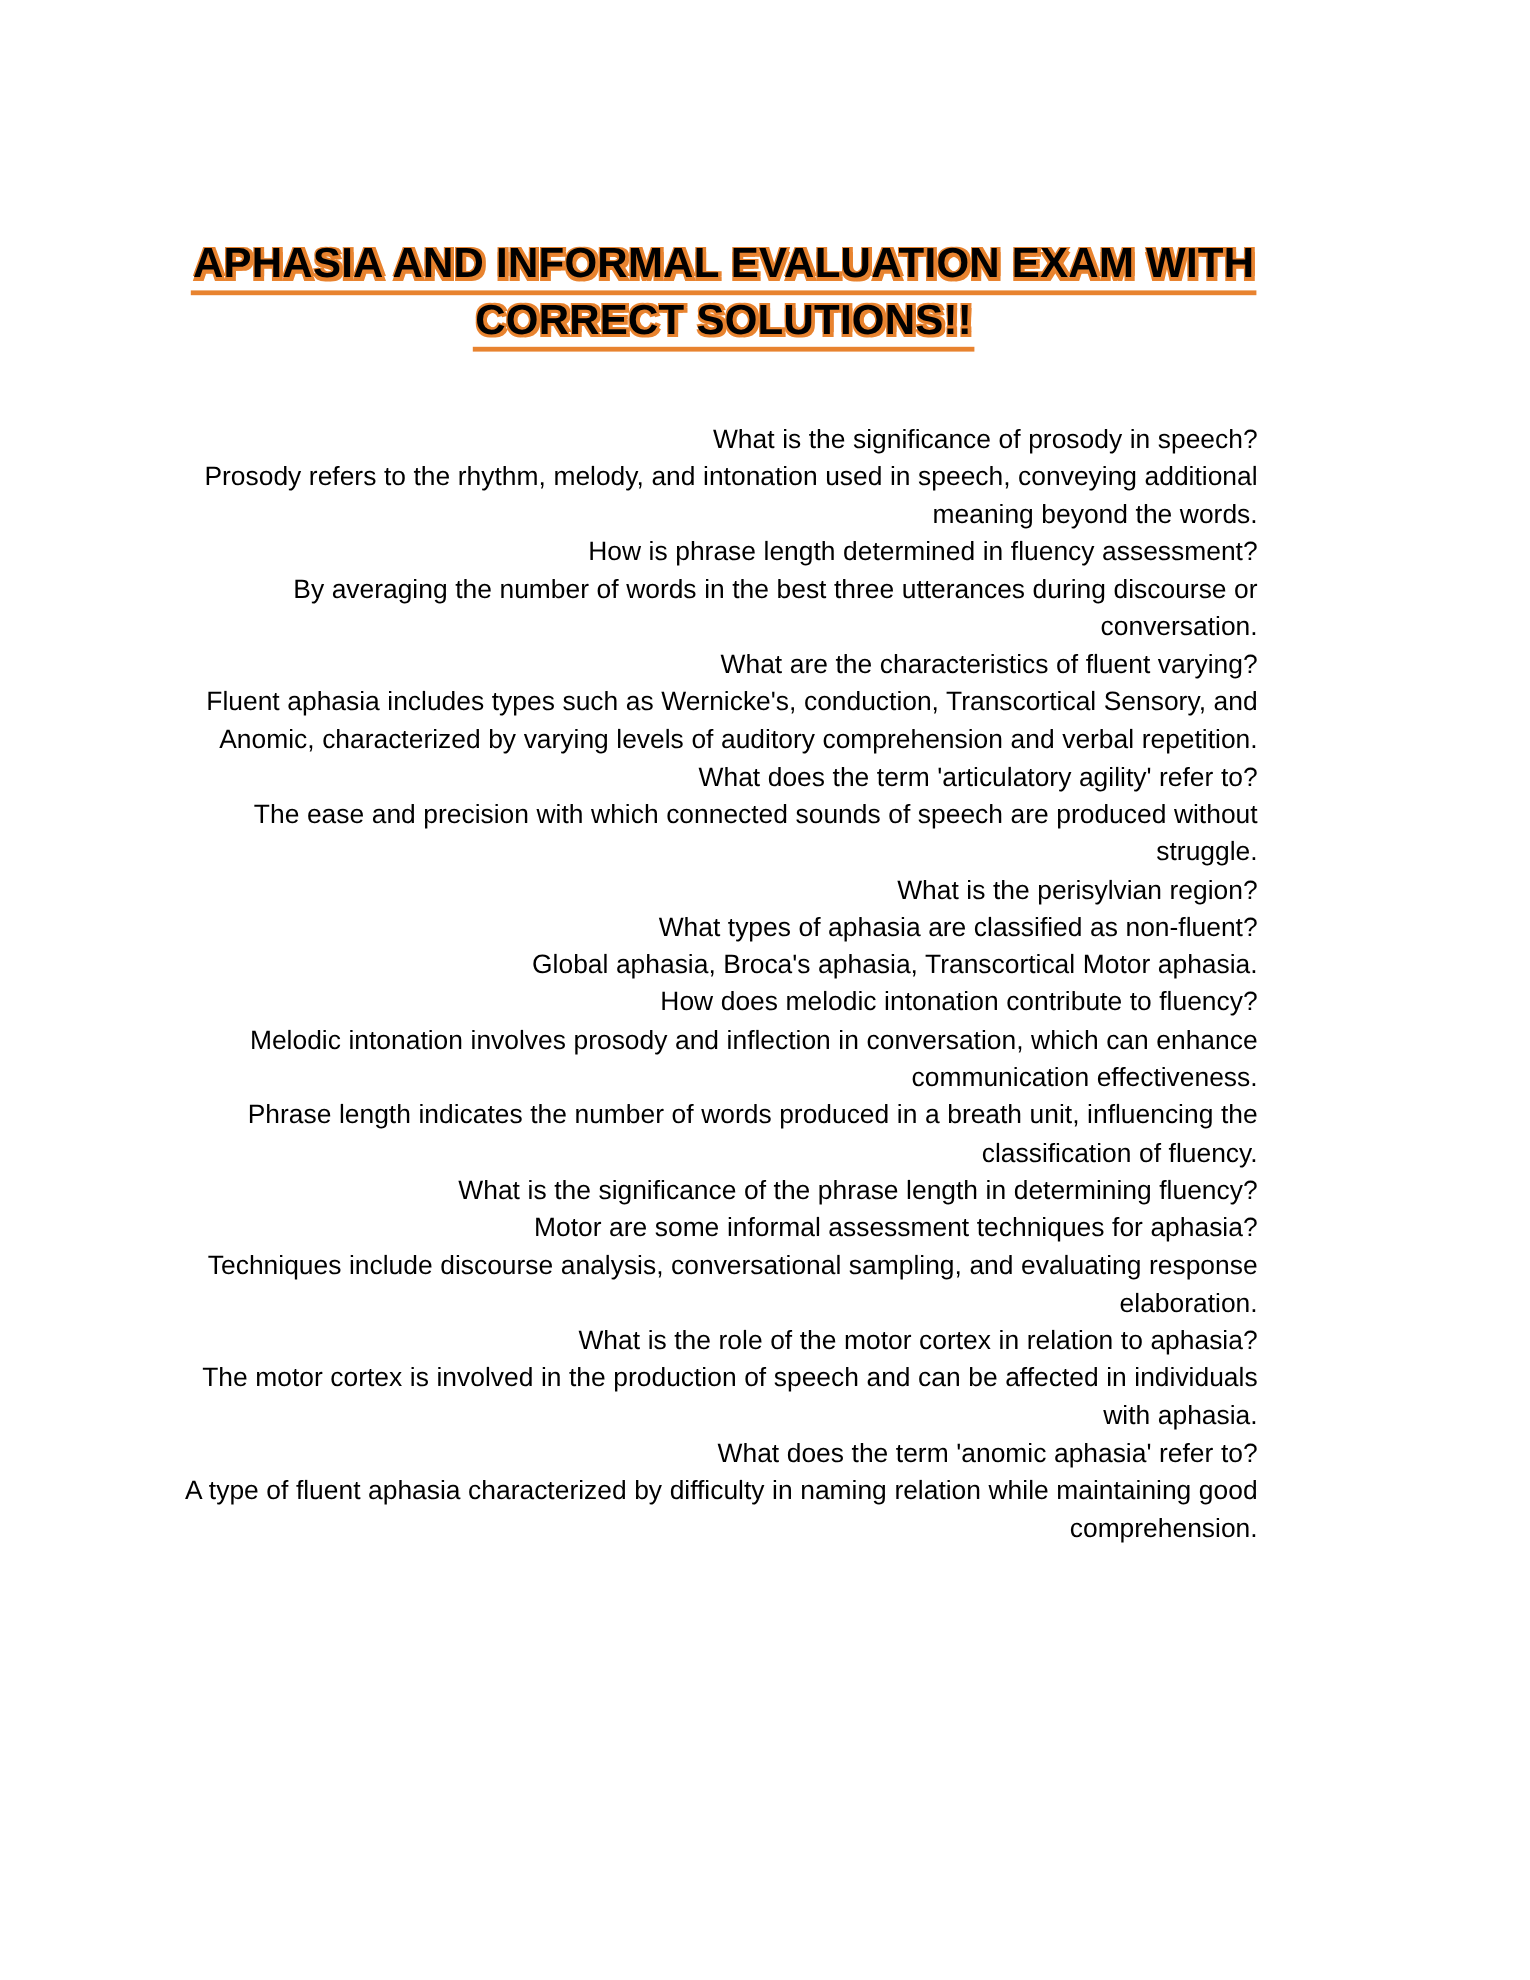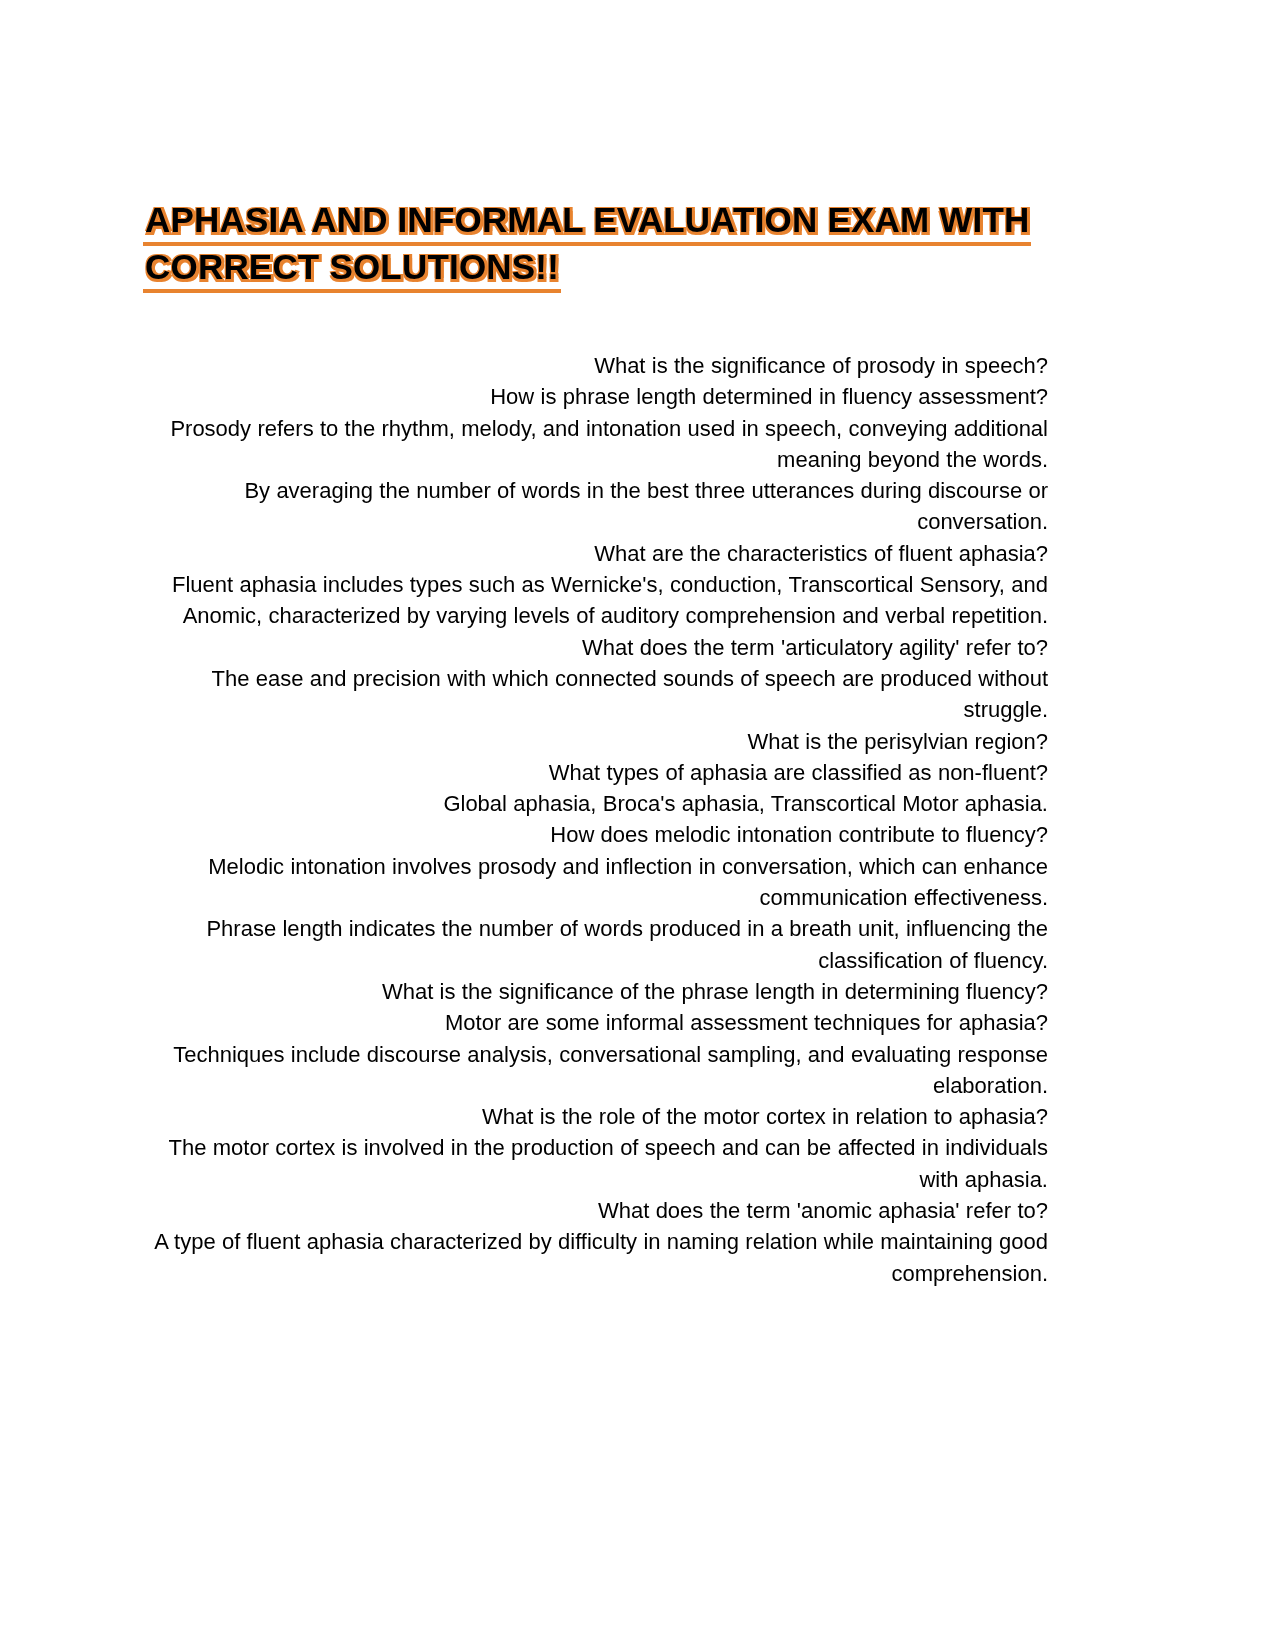--- a/index.html
+++ b/index.html
@@ -22,21 +22,21 @@
     inset: 0;
     background: #ffffff;
   }
 
   
   .title-block {
     position: absolute;
     left: 143px;
     top: 196px;
     width: 920px;
-    text-align: left;
+    text-align: center;
   }
   .title-line {
     display: block;
     font-family: "Liberation Sans", "DejaVu Sans", sans-serif;
     font-weight: bold;
     font-size: 35px;
     line-height: 47px;
     letter-spacing: 0.2px;
     color: #000000;
     text-shadow:
@@ -86,24 +86,24 @@
 
 <div class="page">
 
   <div class="title-block">
     <span class="title-line"><span class="tl-inner">APHASIA AND INFORMAL EVALUATION EXAM WITH</span></span>
     <span class="title-line"><span class="tl-inner">CORRECT SOLUTIONS!!</span></span>
   </div>
 
   <div class="body-block">
       <p class="qa-line">What is the significance of prosody in speech?</p>
+      <p class="qa-line">Prosody refers to the rhythm, melody, and intonation used in speech, conveying additional meaning beyond the words.</p>
       <p class="qa-line">How is phrase length determined in fluency assessment?</p>
-      <p class="qa-line">Prosody refers to the rhythm, melody, and intonation used in speech, conveying additional meaning beyond the words.</p>
       <p class="qa-line">By averaging the number of words in the best three utterances during discourse or conversation.</p>
-      <p class="qa-line">What are the characteristics of fluent aphasia?</p>
+      <p class="qa-line">What are the characteristics of fluent varying?</p>
       <p class="qa-line">Fluent aphasia includes types such as Wernicke's, conduction, Transcortical Sensory, and Anomic, characterized by varying levels of auditory comprehension and verbal repetition.</p>
       <p class="qa-line">What does the term 'articulatory agility' refer to?</p>
       <p class="qa-line">The ease and precision with which connected sounds of speech are produced without struggle.</p>
       <p class="qa-line">What is the perisylvian region?</p>
       <p class="qa-line">What types of aphasia are classified as non-fluent?</p>
       <p class="qa-line">Global aphasia, Broca's aphasia, Transcortical Motor aphasia.</p>
       <p class="qa-line">How does melodic intonation contribute to fluency?</p>
       <p class="qa-line">Melodic intonation involves prosody and inflection in conversation, which can enhance communication effectiveness.</p>
       <p class="qa-line">Phrase length indicates the number of words produced in a breath unit, influencing the classification of fluency.</p>
       <p class="qa-line">What is the significance of the phrase length in determining fluency?</p>

